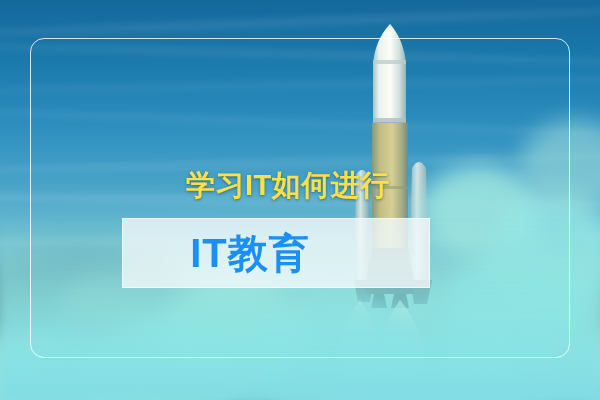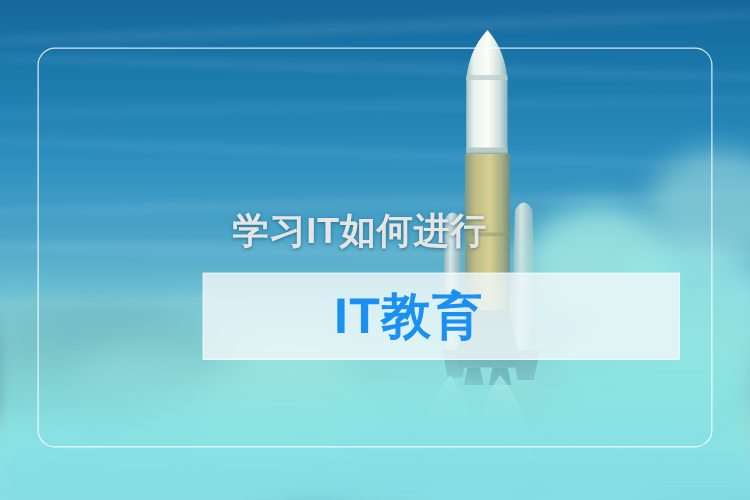--- a/index.html
+++ b/index.html
@@ -89,42 +89,41 @@
     box-sizing: border-box;
     pointer-events: none;
   }
 
   
   .headline {
     position: absolute;
     left: 186px;
     top: 95px;
     width: 300px;
-    color: #e5e5e5;
+    color: #fde047;
     font-size: 29px;
     font-weight: bold;
     line-height: 36px;
     letter-spacing: 0.5px;
     text-shadow: 0 1px 3px rgba(10,60,85,0.55);
     white-space: pre;
   }
   .headline .ln { display:block; }
 
   .banner {
     position: absolute;
     left: 122px;
     top: 218px;
-    width: 382px;
+    width: 308px;
     height: 70px;
     background: rgba(243,249,250,0.80);
     box-shadow: inset 0 0 0 1px rgba(255,255,255,0.55);
     display: flex;
     align-items: center;
     justify-content: center;
-    margin-left: 40px;
   }
   .banner-text {
     color: #1a90f5;
     font-size: 40px;
     font-weight: bold;
     letter-spacing: 1px;
     line-height: 1;
     transform: translateX(-26px);
     white-space: nowrap;
   }

